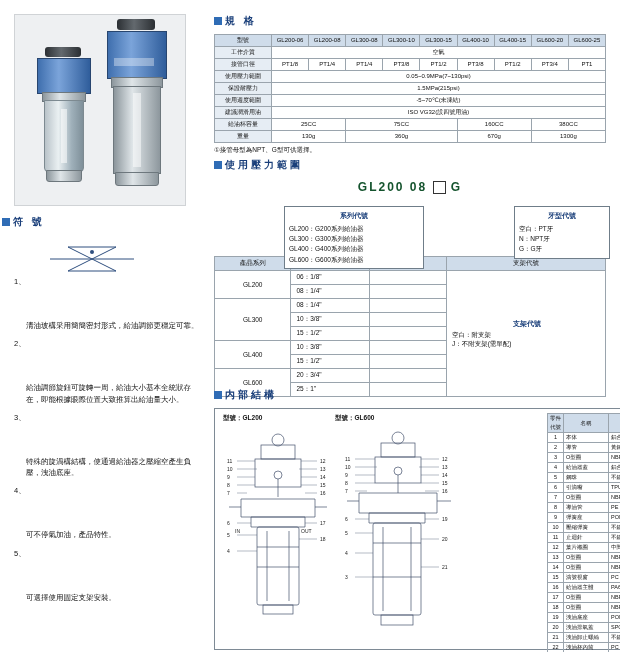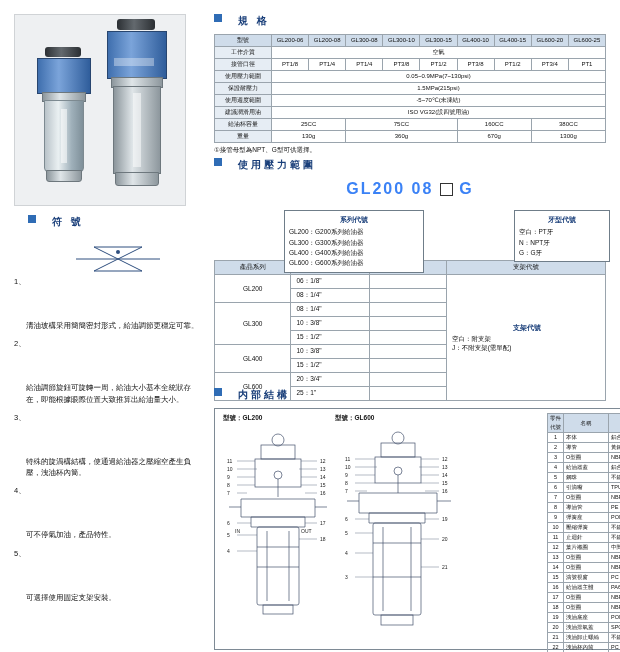--- a/index.html
+++ b/index.html
@@ -1,54 +1,54 @@
 <!DOCTYPE html>
 <html><head>
 <meta charset="utf-8">
 <style>
   html,body{margin:0;padding:0;}
   body{
     width:620px;height:652px;background:#ffffff;
     font-family:"Liberation Sans","DejaVu Sans",sans-serif;
     font-size:7px;color:#111;position:relative;overflow:hidden;
   }
-  .sec-title{display:flex;gap:16px;font-size:10px;font-weight:bold;color:#1a3f7a;}
+  .sec-title{display:flex;align-items:center;gap:3px;font-size:10px;font-weight:bold;color:#1a3f7a;}
   .sec-title .mark{width:8px;height:8px;background:#2f6cb5;display:inline-block;}
   .sec-title .txt{letter-spacing:3px;}
 
   
   #photo{position:absolute;left:14px;top:14px;width:170px;height:190px;background:#eef0f2;border:1px solid #d0d3d6;overflow:hidden;}
   .prod{position:absolute;bottom:8px;}
   .p1{left:22px;width:52px;}
   .p2{left:92px;width:58px;}
   .bowl{background:linear-gradient(90deg,#b9c3c9,#eaf0f2 35%,#9fb0ba 70%,#7e8f99);border:1px solid #7d8a91;}
   .cap{background:linear-gradient(90deg,#3f6fae,#7ba4da 40%,#2f5d9b);border:1px solid #27456f;}
   .metal{background:linear-gradient(90deg,#8c969c,#dfe5e8 40%,#8d979d);border:1px solid #6d777d;}
   .knob{background:linear-gradient(90deg,#2b2f33,#63696e 45%,#2b2f33);border-radius:3px;}
 
-  #symbol{position:absolute;left:28px;top:215px;width:180px;}
+  #symbol{position:absolute;left:2px;top:215px;width:180px;}
   #sym-art{margin-top:8px;height:46px;position:relative;}
 
   #features{position:absolute;left:14px;top:268px;width:186px;}
   #features ol{margin:8px 0 0 0;padding:0;list-style:none;}
   #features li{display:flex;margin-bottom:7px;line-height:1.5;font-size:7.5px;}
   #features li .n{width:12px;flex:0 0 12px;}
   #features li .t{flex:1;margin-top:44px;}
 
   
   #spec{position:absolute;left:214px;top:14px;width:392px;}
   table{border-collapse:collapse;width:100%;font-size:6px;}
   #spec table{margin-top:6px;}
   #spec th,#spec td{border:1px solid #9aa4ad;padding:1px 2px;text-align:center;line-height:1.5;height:9px;}
   #spec th{background:#cfdcea;font-weight:normal;}
   #spec td.hd{background:#e6edf4;width:52px;text-align:center;}
   .note{margin-top:3px;font-size:6.5px;}
 
   #order{position:absolute;left:214px;top:158px;width:392px;}
-  #order-code{margin:8px 0 6px 0;text-align:center;font-size:16px;font-weight:bold;letter-spacing:2px;color:#3b82f6;}
+  #order-code{margin:8px 0 6px 0;text-align:center;font-size:12px;font-weight:bold;letter-spacing:2px;color:#14532d;}
   #order-code .box{display:inline-block;border:1px solid #333;width:11px;height:11px;vertical-align:middle;}
   .obox{border:1px solid #6f7d89;padding:3px 4px;font-size:6.5px;line-height:1.6;background:#fff;}
   .olbl{font-weight:bold;color:#1a3f7a;text-align:center;font-size:7px;margin-bottom:2px;}
   #ord-row1{position:relative;height:52px;}
   #ord-series{position:absolute;left:70px;top:6px;width:130px;}
   #ord-thread{position:absolute;left:300px;top:6px;width:86px;}
   #ord-tbl{margin-top:4px;}
   #ord-tbl table th,#ord-tbl table td{border:1px solid #9aa4ad;padding:1px 3px;font-size:6.5px;height:11px;text-align:center;}
   #ord-tbl table th{background:#cfdcea;font-weight:normal;}
   #ord-tbl td.l{text-align:left;padding-left:5px;}
@@ -111,21 +111,21 @@
       <li>
         <span class="n">1、</span>
         <span class="t">清油玻構采用簡簡密封形式，給油調節更穩定可靠。</span>
       </li>
       <li>
         <span class="n">2、</span>
         <span class="t">給油調節旋鈕可旋轉一周，給油大小基本全統狀存在，即能根據眼際位置大致推算出給油量大小。</span>
       </li>
       <li>
         <span class="n">3、</span>
-        <span class="t">特殊的旋渦構結構，使通過給油器之壓縮空產生負壓，洩油杯內筒。</span>
+        <span class="t">特殊的旋渦構結構，使通過給油器之壓縮空產生負壓，洩油底座。</span>
       </li>
       <li>
         <span class="n">4、</span>
         <span class="t">可不停氣加油，產品特性。</span>
       </li>
       <li>
         <span class="n">5、</span>
         <span class="t">可選擇使用固定支架安裝。</span>
       </li>
     </ol>

